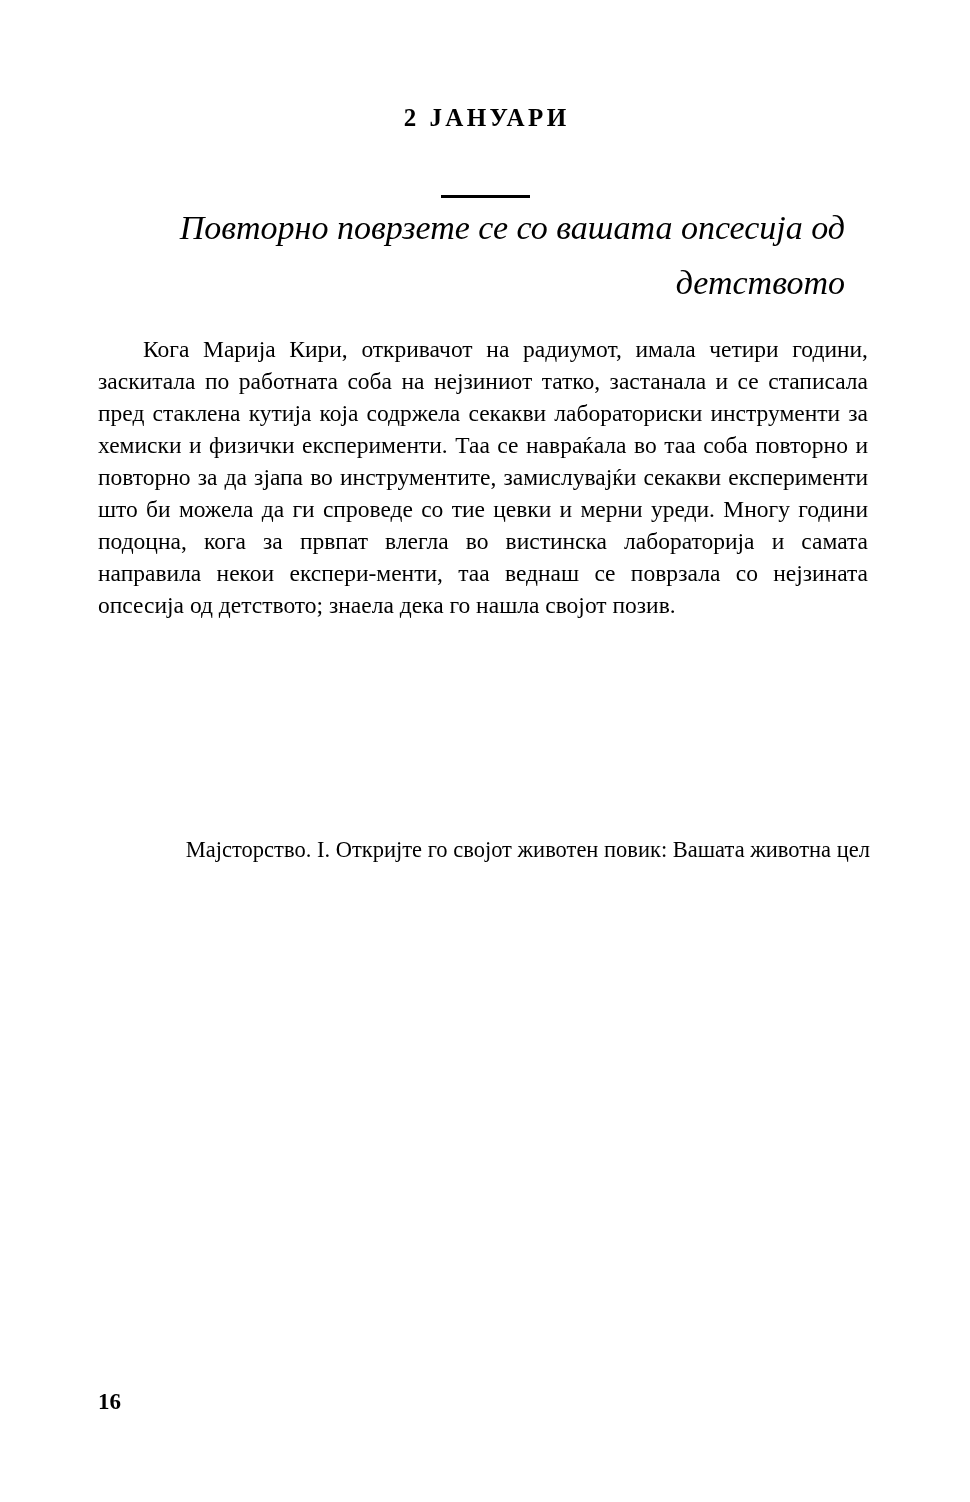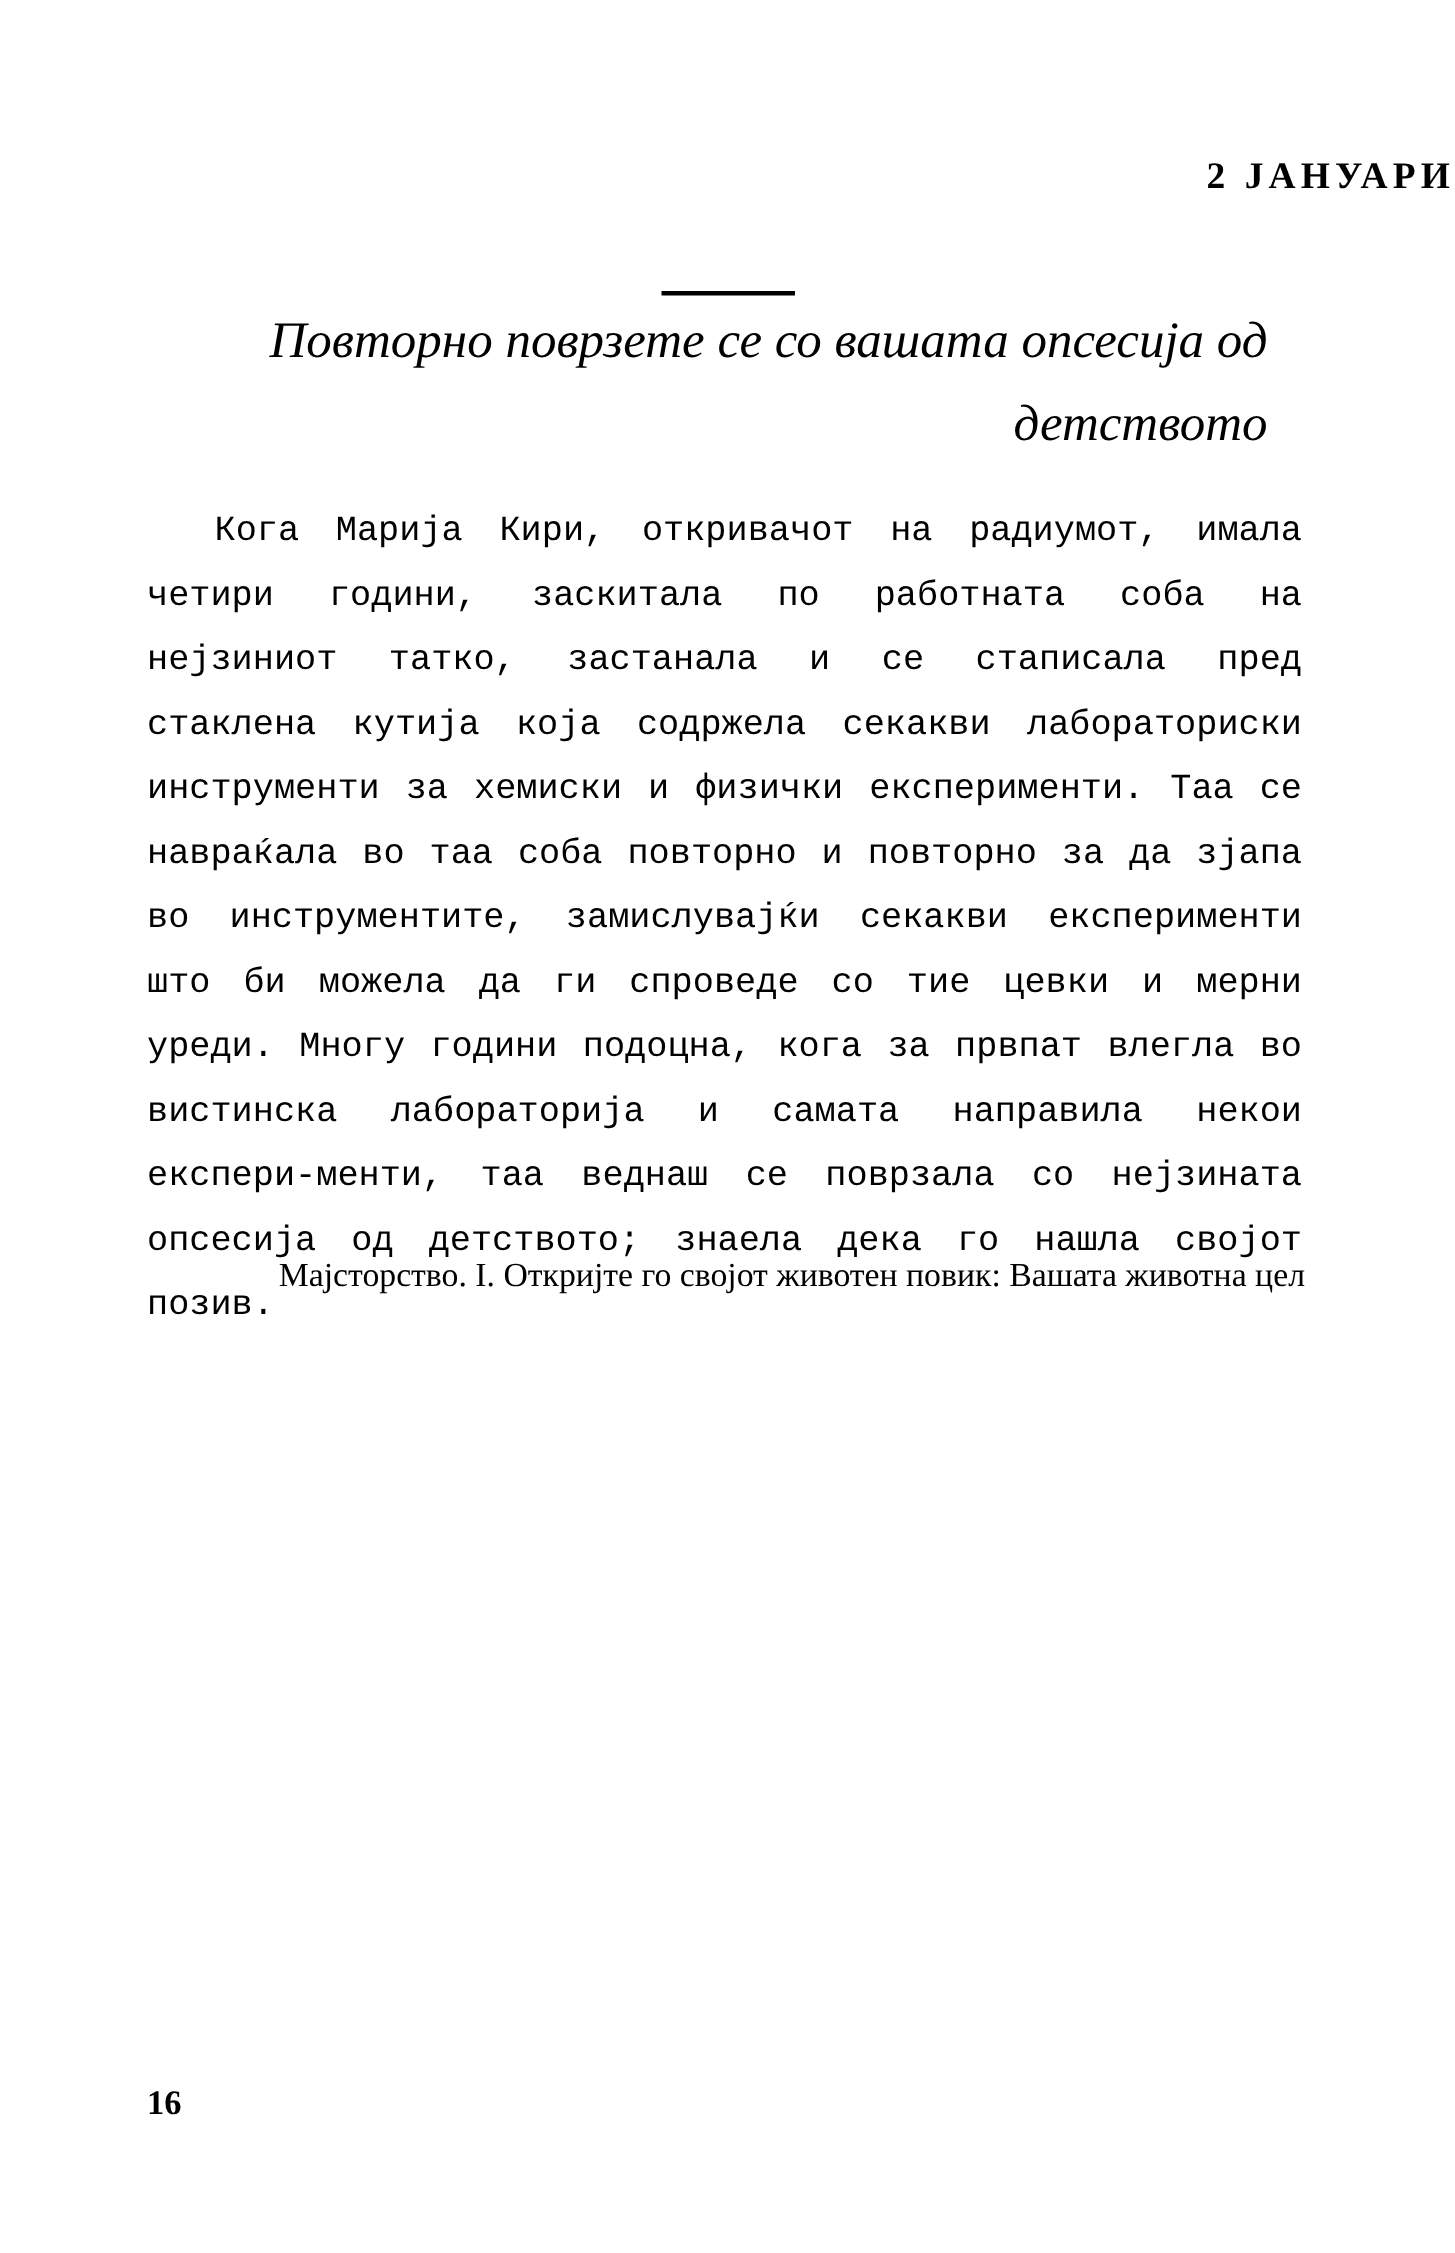--- a/index.html
+++ b/index.html
@@ -22,21 +22,21 @@
     height: 1502px;
     box-sizing: border-box;
   }
 
   
   .chapter-head {
     position: absolute;
     top: 104px;
     left: 0;
     width: 970px;
-    text-align: right;
+    text-align: center;
     font-size: 25px;
     font-weight: bold;
     letter-spacing: 3.4px;
     line-height: 1.1;
     text-indent: 3.4px;
   }
 
   
   .rule-wrap {
     position: absolute;
@@ -71,26 +71,25 @@
   
   .body-block {
     position: absolute;
     top: 333px;
     left: 98px;
     width: 770px;
   }
   .body-paragraph {
     margin: 0;
     font-size: 23.5px;
-    line-height: 43px;
+    line-height: 32px;
     text-align: justify;
     text-justify: inter-word;
     text-indent: 45px;
     hyphens: manual;
-    font-family: Liberation Mono, monospace;
   }
 
   
   .daily-law {
     position: absolute;
     top: 742px;
     left: 141px;
     width: 681px;
     margin: 0;
     font-size: 23px;

